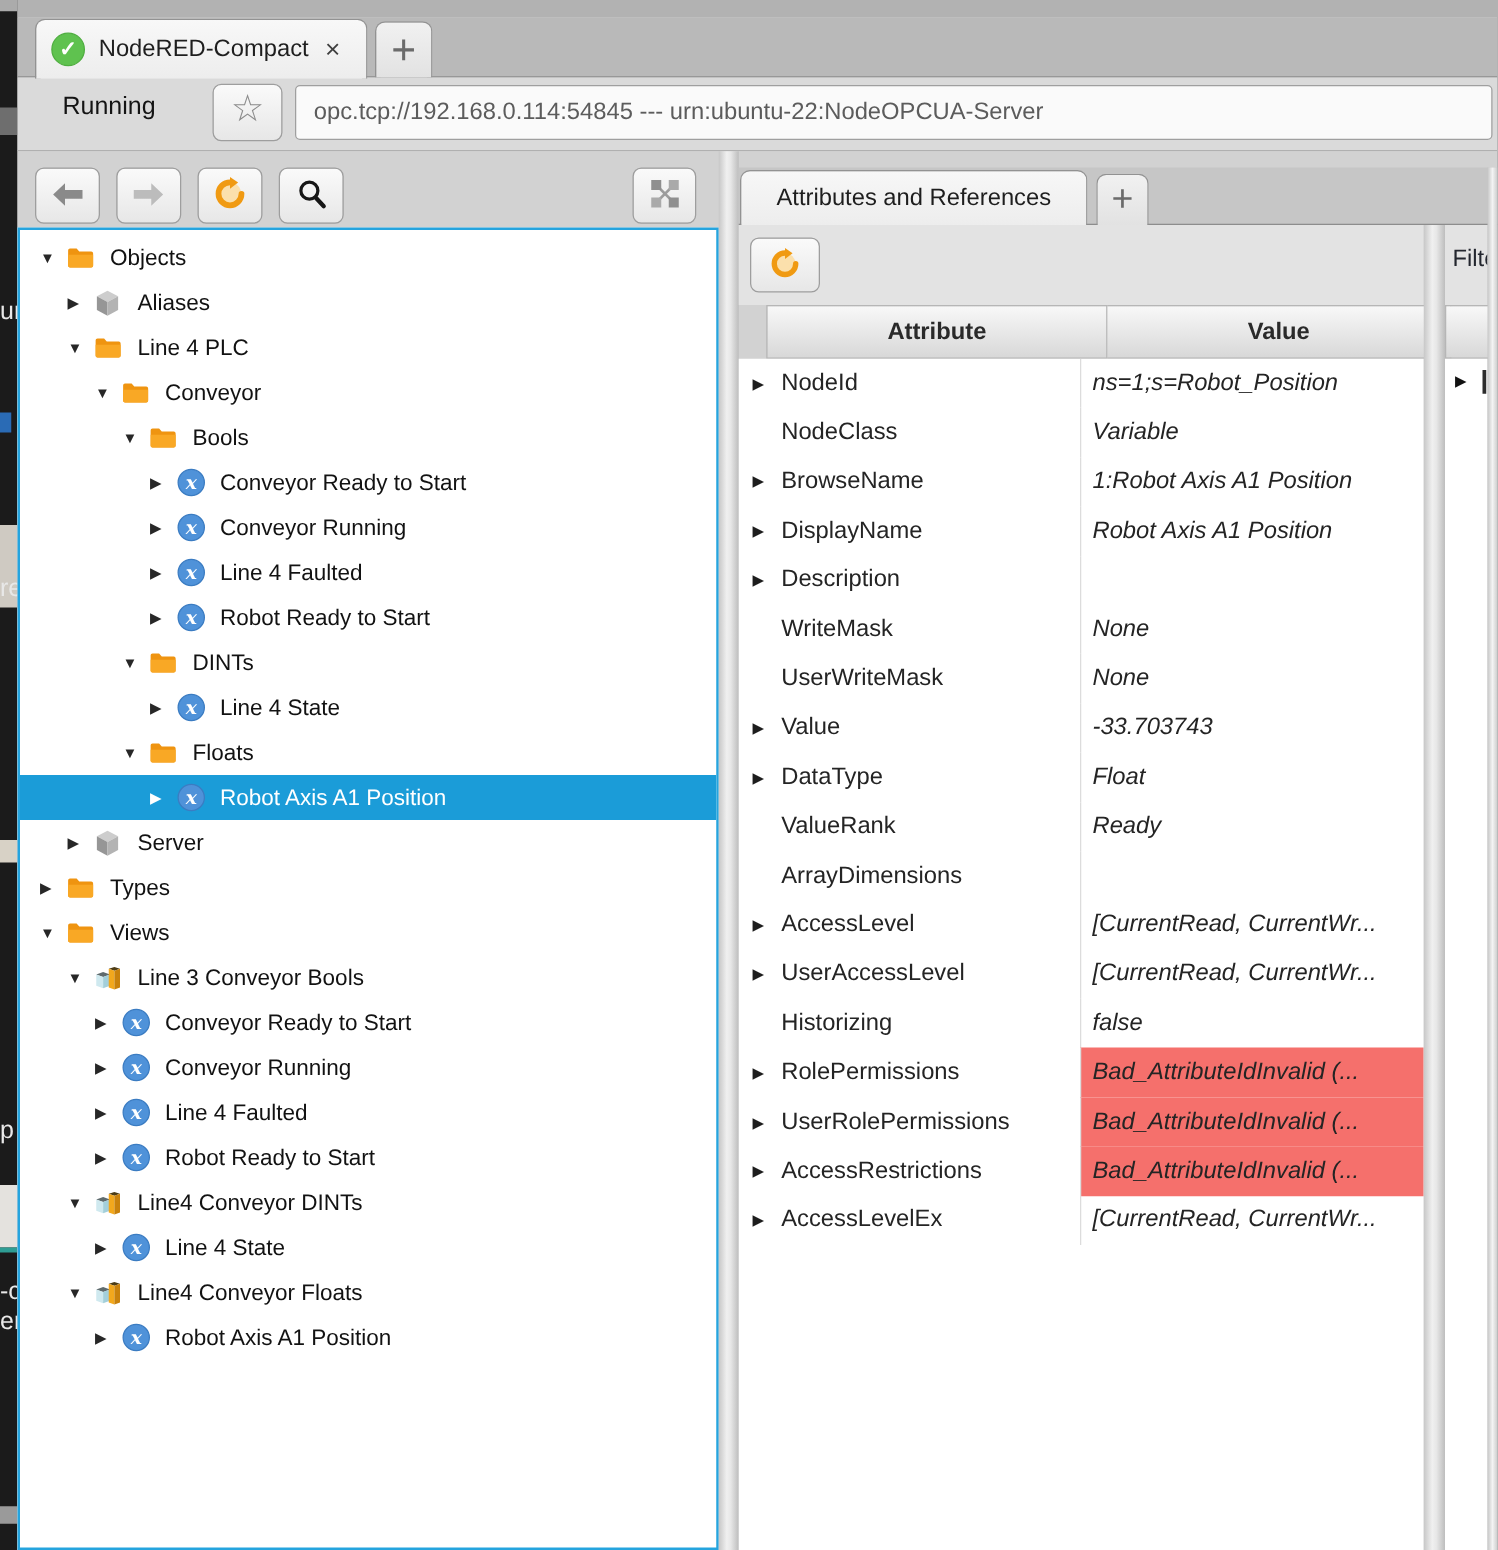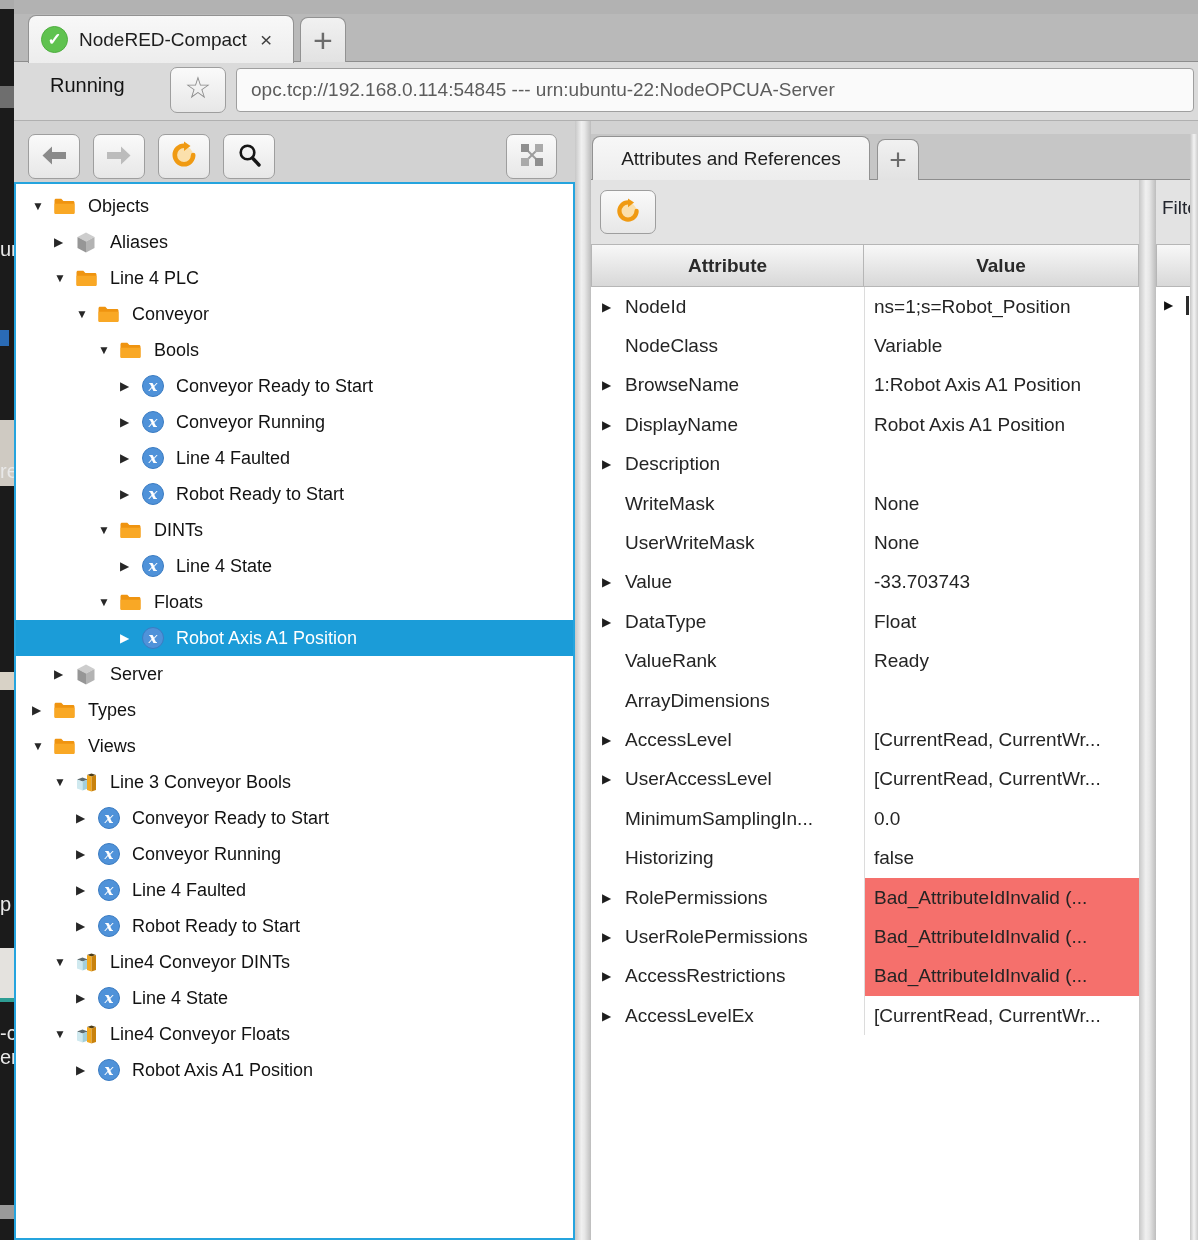--- a/index.html
+++ b/index.html
@@ -73,33 +73,33 @@
                background:linear-gradient(#f1f1f1,#e2e2e2); border:1px solid #929292; border-bottom:none;
                border-radius:8px 8px 0 0; display:flex; align-items:center; justify-content:center;
                font-size:30px; color:#6b6b6b; }
   .attr-toolbar { left:591px; top:180px; width:548px; height:64px; background:#e3e3e3; }
   .attr-refresh { left:600px; top:190px; width:56px; height:44px; }
 
   .hdr { display:flex; }
   .hdr-cell { background:linear-gradient(#f8f8f8,#d8d8d8); border:1px solid #b6b6b6; border-left:none;
               display:flex; align-items:center; justify-content:center; font-weight:bold;
               font-size:19px; color:#2a2a2a; height:100%; }
-  #attr-header { left:591px; top:244px; width:548px; height:43px; }
+  #attr-header { left:613px; top:244px; width:548px; height:43px; }
   #attr-header .c1 { width:273px; border-left:1px solid #b6b6b6; }
   #attr-header .c2 { width:275px; }
   #refs-header { left:1156px; top:244px; width:42px; height:43px; background:linear-gradient(#f8f8f8,#d8d8d8);
                  border:1px solid #b6b6b6; }
 
   .attr-body { left:591px; top:287px; width:548px; height:953px; background:#fff; overflow:hidden; }
   .arow { height:39.4px; display:flex; align-items:stretch; }
   .acell { width:273px; flex:none; display:flex; align-items:center; }
   .aarrow { width:23px; margin-left:11px; font-size:12px; color:#1d1d1d; flex:none; }
   .aname { font-size:19px; color:#242424; white-space:nowrap; }
   .vcell { flex:1; display:flex; align-items:center; border-left:1px solid #dcdcdc;
-           padding-left:9px; font-size:19px; color:#242424; white-space:nowrap; overflow:hidden; }
+           padding-left:9px; font-size:19px; color:#242424; white-space:nowrap; overflow:hidden;font-style:italic; }
   .vcell.err { background:#f5706c; }
 
   
   .refs-toolbar { left:1156px; top:180px; width:34px; height:64px; background:#e3e3e3; overflow:hidden; }
   .filter-label { position:absolute; left:6px; top:17px; font-size:19px; color:#23262e; white-space:nowrap; }
   .refs-body { left:1156px; top:287px; width:34px; height:953px; background:#fff; overflow:visible; }
   .refs-expand { position:absolute; left:8px; top:11px; font-size:12px; color:#111; }
   .glyph-sliver { position:absolute; left:30px; top:9px; width:3px; height:19px; background:#2c2c2c; }
 </style>
 </head>
@@ -567,27 +567,20 @@
       <div class="arow">
         <div class="acell">
           <span class="aarrow">▶</span>
           <span class="aname">UserAccessLevel</span>
         </div>
         <div class="vcell">[CurrentRead, CurrentWr...</div>
       </div>
       <div class="arow">
         <div class="acell">
           <span class="aarrow"></span>
-          <span class="aname">MinimumSamplingIn...</span>
-        </div>
-        <div class="vcell">0.0</div>
-      </div>
-      <div class="arow">
-        <div class="acell">
-          <span class="aarrow"></span>
           <span class="aname">Historizing</span>
         </div>
         <div class="vcell">false</div>
       </div>
       <div class="arow">
         <div class="acell">
           <span class="aarrow">▶</span>
           <span class="aname">RolePermissions</span>
         </div>
         <div class="vcell err">Bad_AttributeIdInvalid (...</div>

